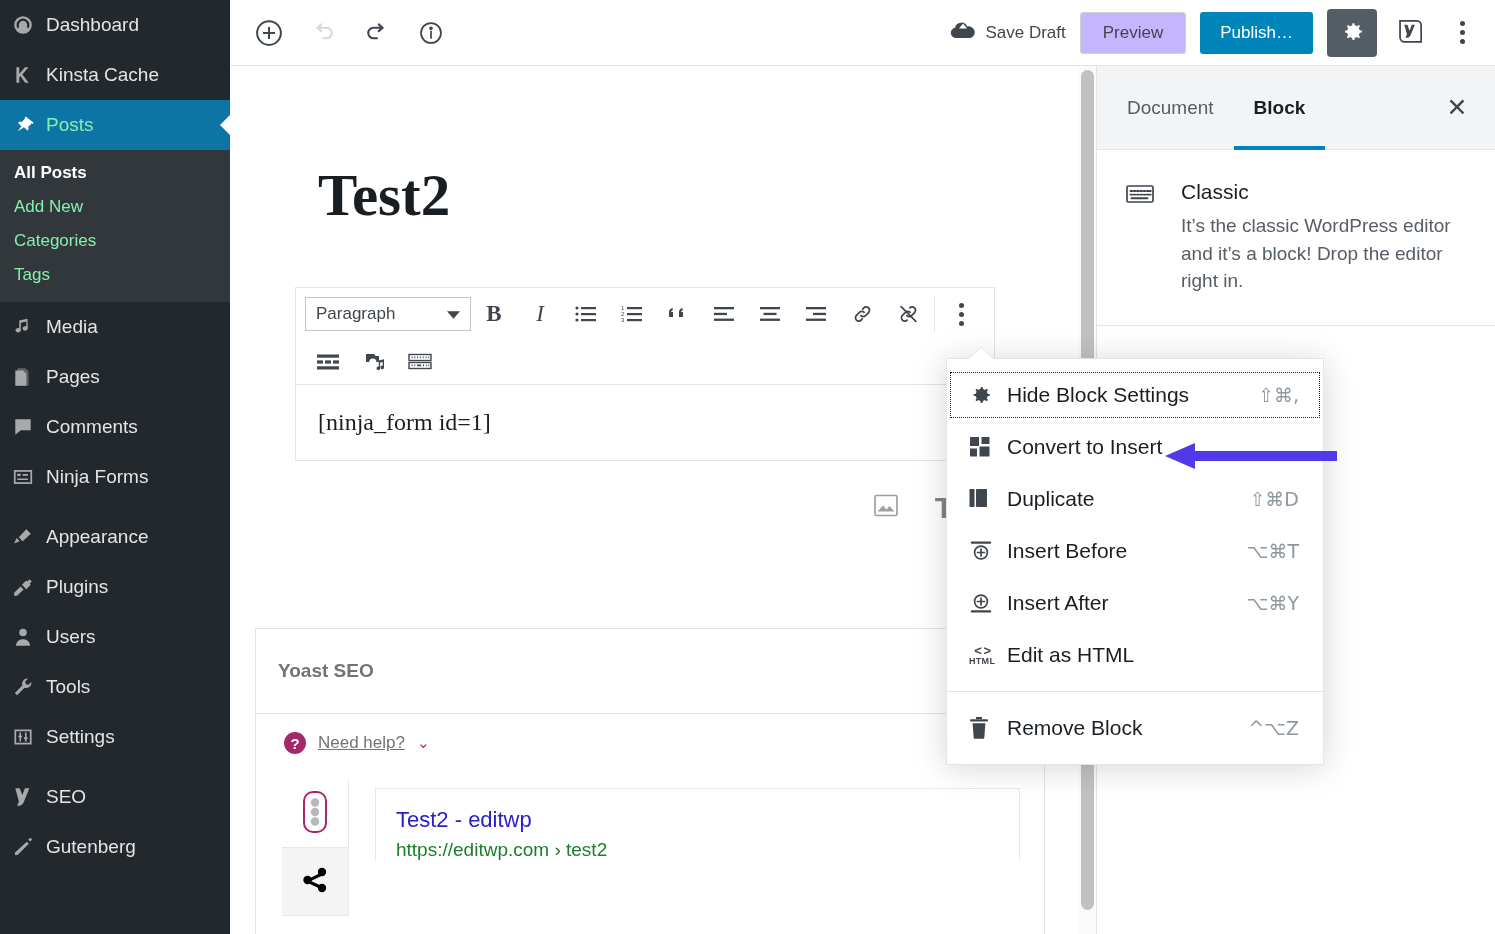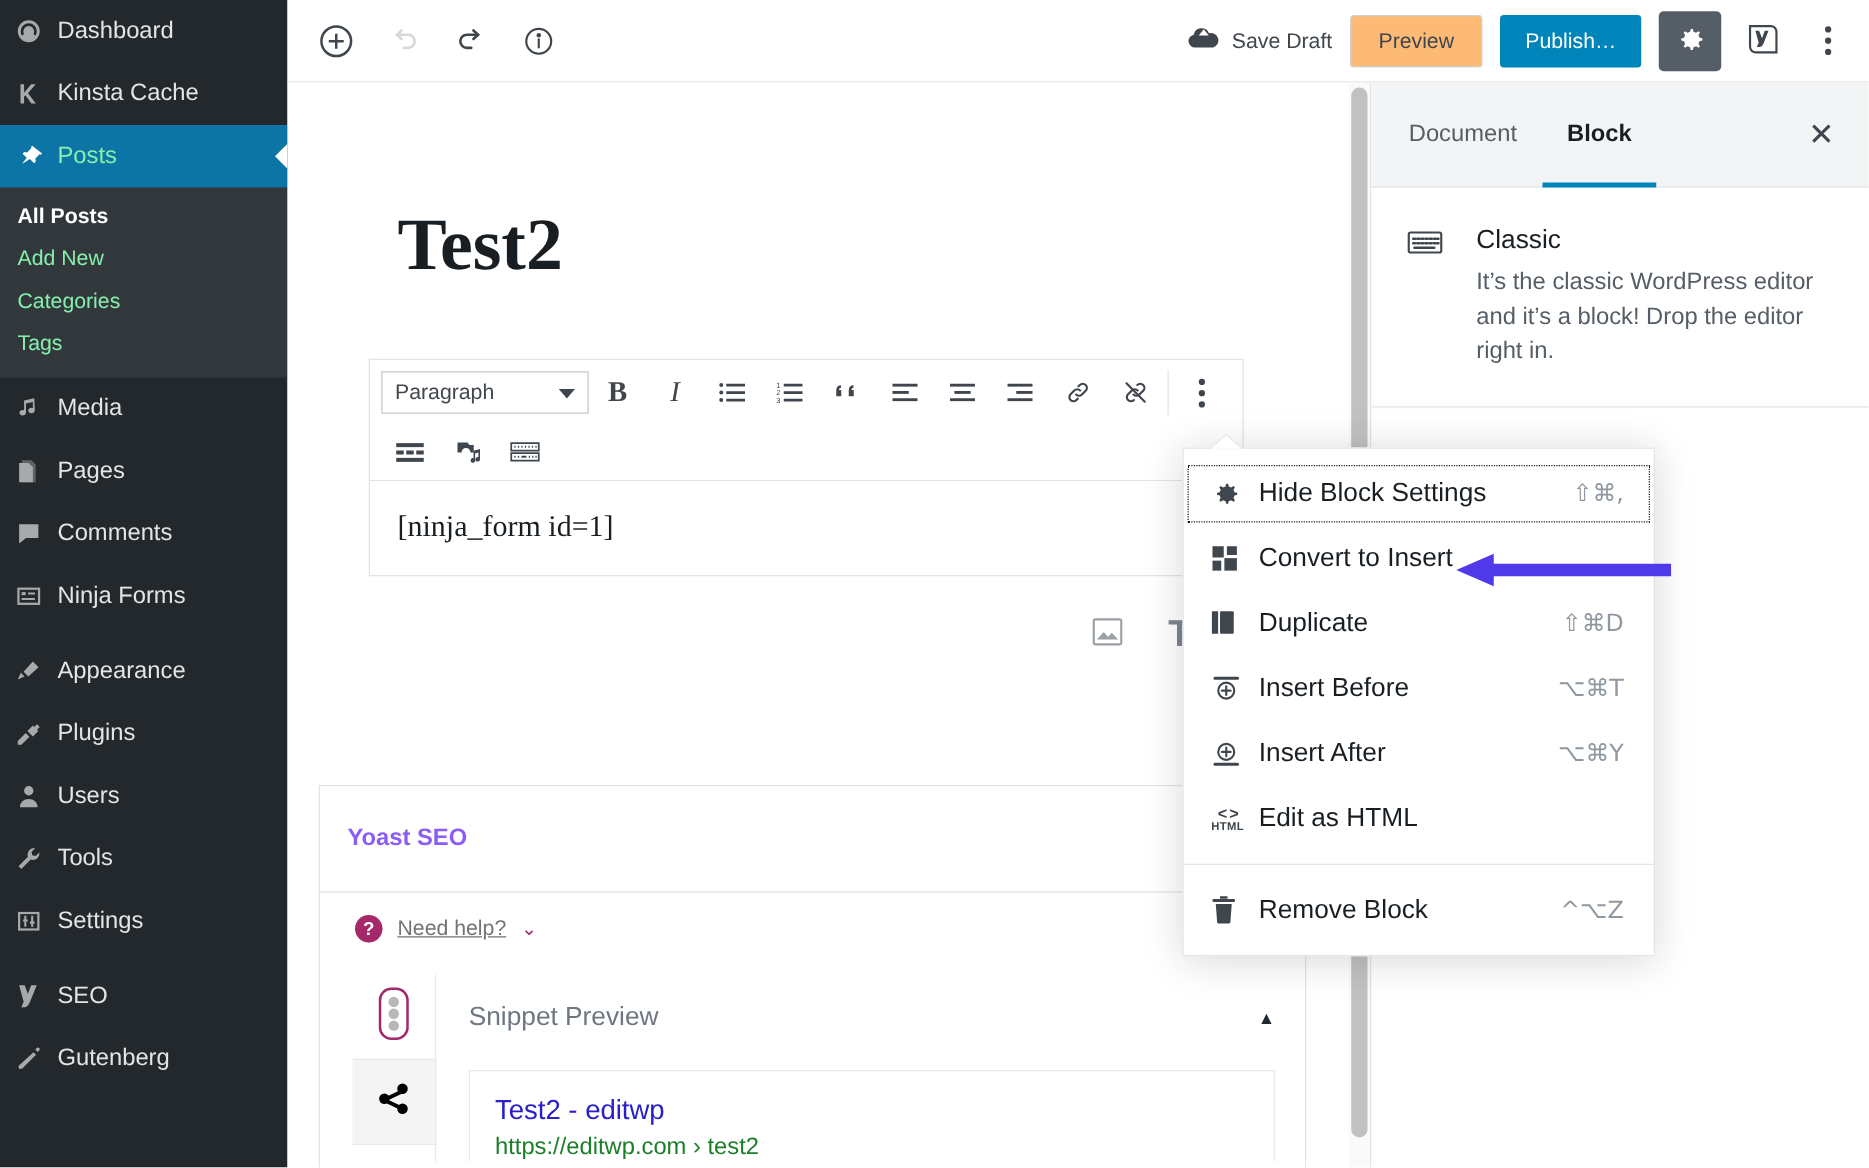--- a/index.html
+++ b/index.html
@@ -68,21 +68,21 @@
   .tb-icon.disabled { color: #d6d9dc; }
   .tb-right {
     margin-left: auto; display: flex; align-items: center;
     gap: 14px; padding-right: 16px;
   }
   .save-draft {
     display: flex; align-items: center; gap: 9px;
     color: #40464d; font-size: 17px; cursor: pointer;
   }
   .btn-preview {
-    border: 1px solid #cfd3d6; background: #fdba74;
+    border: 1px solid #cfd3d6; background: #c4b5fd;
     color: #40464d; font-size: 17px;
     padding: 10px 22px; border-radius: 3px; cursor: pointer;
     font-family: inherit;
   }
   .btn-publish {
     border: none; background: #0085ba; color: #fff;
     font-size: 17px; padding: 11px 20px; border-radius: 3px;
     cursor: pointer; font-family: inherit;
   }
   .gear-btn {
@@ -158,21 +158,21 @@
   
   .yoast-panel {
     position: absolute; left: 255px; top: 628px;
     width: 790px; height: 306px;
     background: #fff; border: 1px solid #e2e4e7;
     border-bottom: none;
   }
   .yoast-head {
     height: 85px; display: flex; align-items: center;
     padding-left: 22px; font-size: 19px; font-weight: bold;
-    color: #8b5cf6; border-bottom: 1px solid #e2e4e7;
+    color: #737373; border-bottom: 1px solid #e2e4e7;
   }
   .yoast-bar {
     display: flex; align-items: center; height: 58px;
     padding: 0 22px 0 28px;
   }
   .y-help { display: flex; align-items: center; gap: 12px; }
   .q-badge {
     width: 22px; height: 22px; border-radius: 50%;
     background: #a4286a; color: #fff; font-size: 15px;
     display: flex; align-items: center; justify-content: center;
@@ -678,24 +678,20 @@
             <svg width="28" height="28" viewBox="0 0 28 28" fill="#000">
                 <circle cx="21" cy="6" r="4.2"></circle>
                 <circle cx="6.5" cy="14" r="4.2"></circle>
                 <circle cx="21" cy="22" r="4.2"></circle>
                 <path d="M8.5 12.2l11-5.2 1.4 2.8-11 5.2zM9.9 14.9l11 5.2-1.4 2.8-11-5.2z"></path>
               </svg>
           </span>
         </div>
       </div>
       <div class="snip-body">
-        <div class="snip-head">
-          <span>Snippet Preview</span>
-          <span class="tri">▲</span>
-        </div>
         <div class="snip-card">
           <div class="snip-title">Test2 - editwp</div>
           <div class="snip-url">https://editwp.com › test2</div>
         </div>
       </div>
     </div>
   </section>
 
   <div class="vscroll">
     <div class="thumb"></div>

